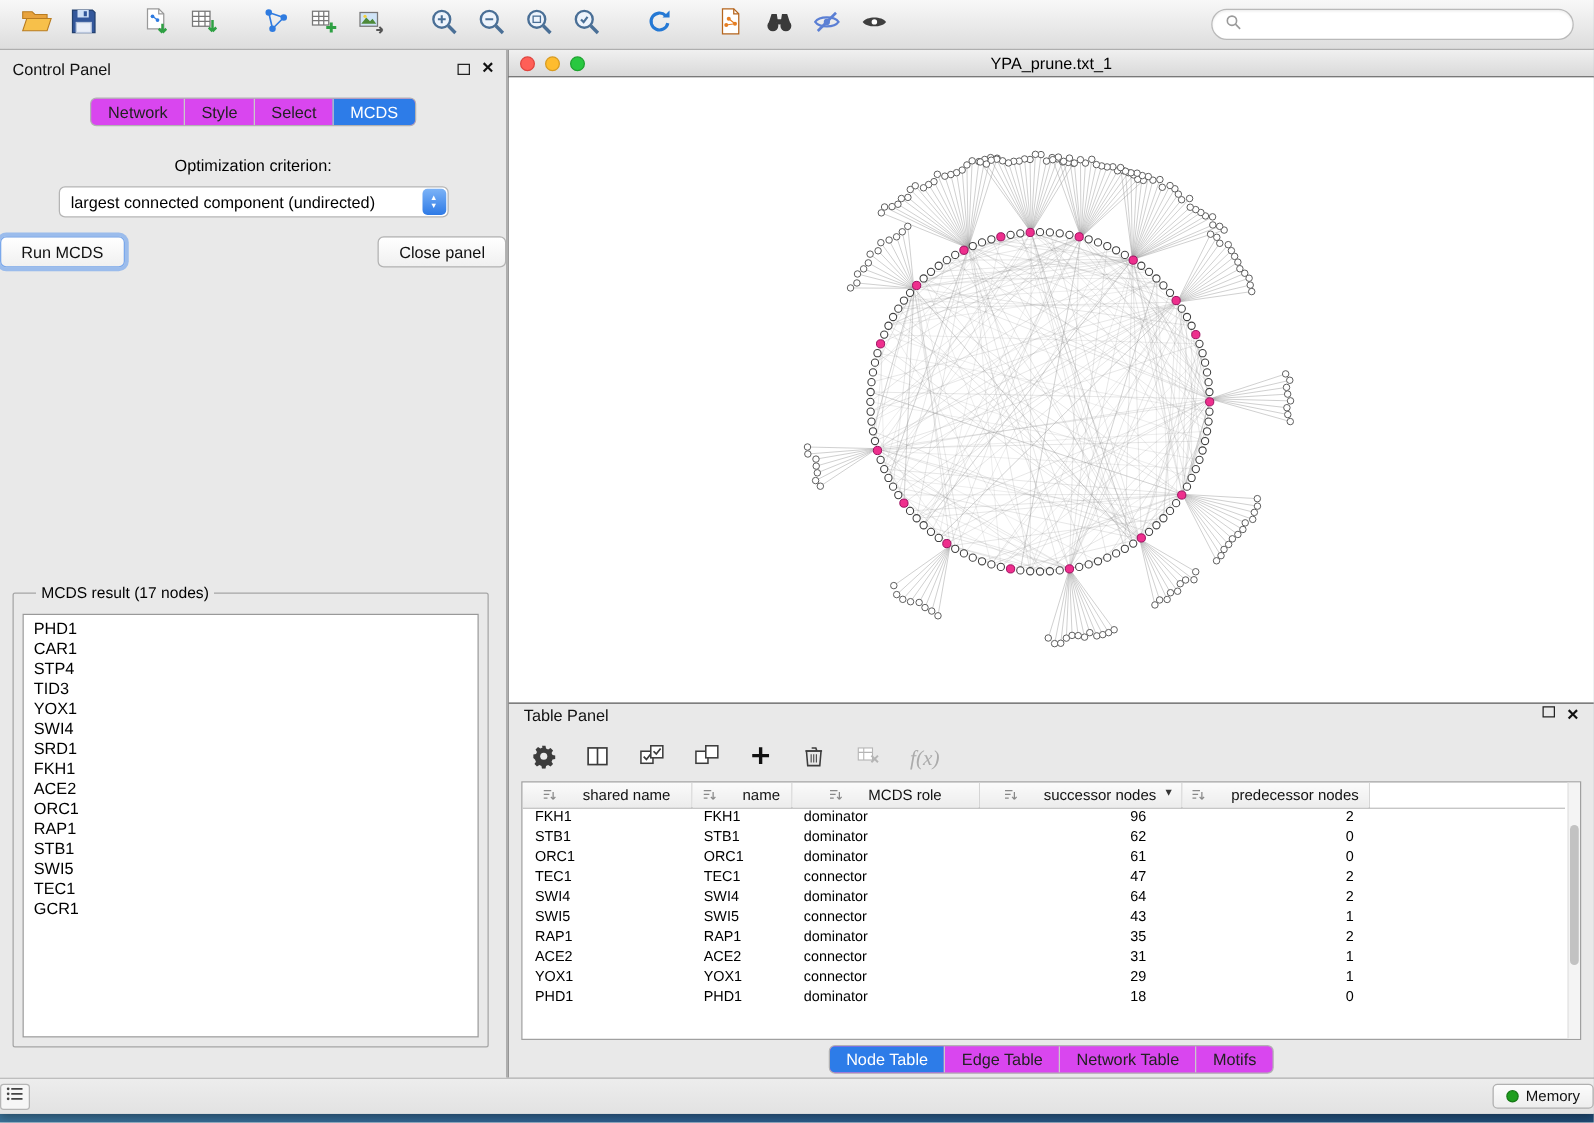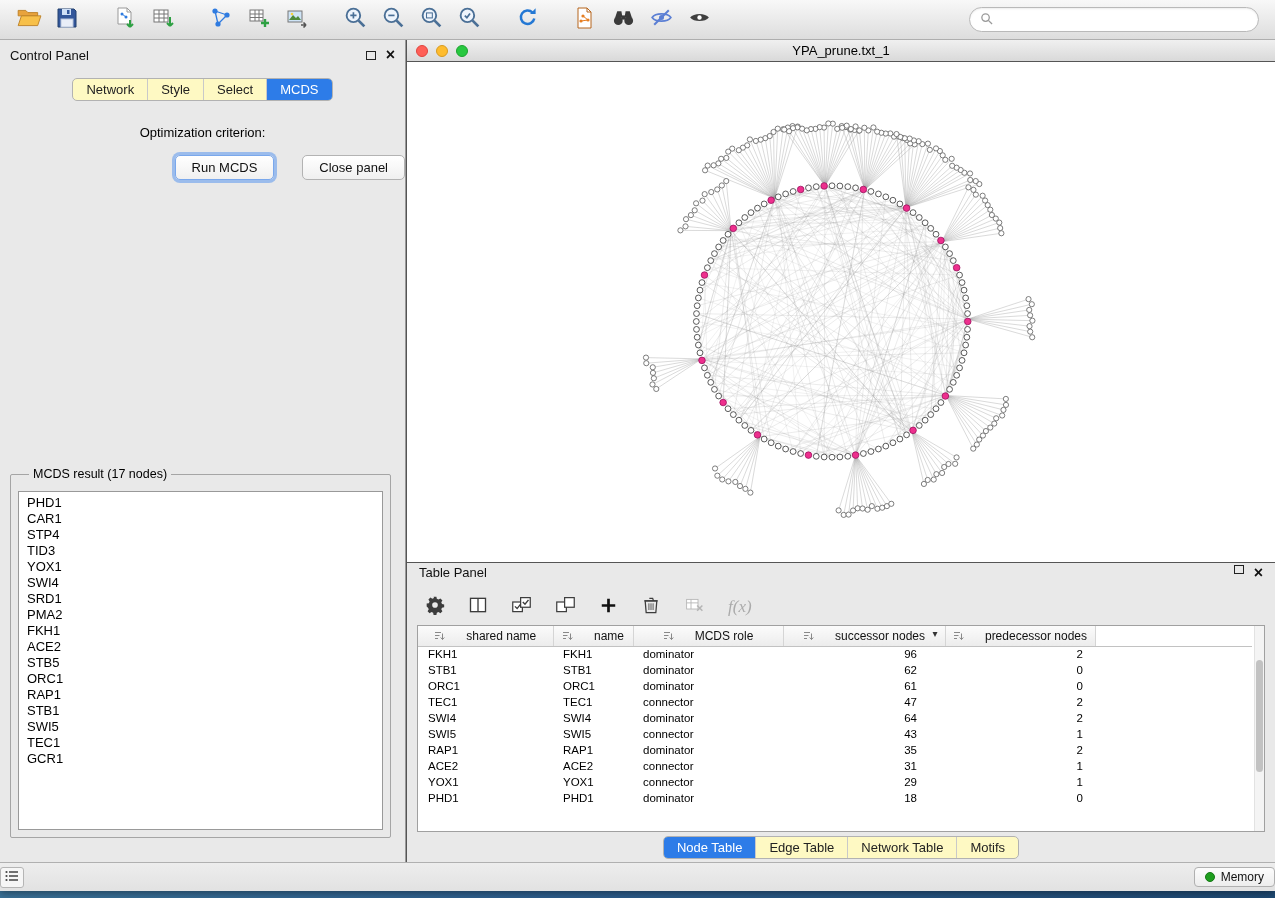--- a/index.html
+++ b/index.html
@@ -17,28 +17,28 @@
   
   .main{flex:1;display:flex;min-height:0}
 
   
   .control-panel{width:406px;flex:0 0 406px;background:#e9e9e9;border-right:1px solid #9a9a9a;position:relative}
   .panel-title-row{height:22px;display:flex;align-items:center;padding:0 10px;font-size:13px;color:#111;gap:10px;margin-top:4px}
   .panel-title-row .spacer{flex:1}
   .float-icon{width:10px;height:9px;border:1.5px solid #222;display:inline-block}
   .close-x{font-size:16px;font-weight:bold;color:#111;line-height:1}
   .tabs-row{display:flex;justify-content:center;margin-top:12px}
-  .seg{display:inline-flex;background:#fef9c3;border:1px solid #b2b2b2;border-radius:5px;overflow:hidden}
+  .seg{display:inline-flex;background:#d946ef;border:1px solid #b2b2b2;border-radius:5px;overflow:hidden}
   .seg-item{padding:3px 13px;font-size:13px;color:#222;border-left:1px solid #c9c9c9;white-space:nowrap}
   .seg-item:first-child{border-left:none}
   .seg-item.active{background:#2d7ce8;color:#fff}
   .opt-label{text-align:center;font-size:13px;margin-top:24px;color:#000}
   .dropdown{width:312px;height:25px;margin:9px auto 0;background:#fff;border:1px solid #b5b5b5;border-radius:5px;display:flex;align-items:center;font-size:13px;padding-left:9px;position:relative;color:#000}
   .dropdown .stepper{position:absolute;right:1px;top:1px;bottom:1px;width:19px;border-radius:4px;background:linear-gradient(#7cb3f7,#2e7ae6);color:#fff;display:flex;flex-direction:column;align-items:center;justify-content:center;font-size:6px;line-height:6px}
-  .btn-row{display:flex;justify-content:flex-end;gap:28px;margin-top:15px}
+  .btn-row{display:flex;justify-content:space-between;gap:28px;margin-top:15px}
   .btn{font-family:inherit;font-size:13px;padding:4px 16px;background:linear-gradient(#ffffff,#f0f0f0);border:1px solid #b3b3b3;border-radius:5px;color:#111}
   .btn.focus{box-shadow:0 0 0 3px rgba(77,144,240,.5);border-color:#7aa8ec}
   fieldset.result-fs{position:absolute;left:10px;right:14px;top:427px;bottom:24px;border:1px solid #a5a5a5;border-radius:2px;padding:0}
   fieldset.result-fs legend{font-size:12.5px;padding:0 4px;margin-left:18px;color:#000}
   .result-list{position:absolute;left:7px;right:7px;top:10px;bottom:7px;background:#fff;border:1px solid #999;overflow:hidden;padding:3px 0}
   .result-item{font-size:13px;line-height:16px;padding:0 8px;color:#000}
 
   
   .right{flex:1;display:flex;flex-direction:column;min-width:0;border-left:1px solid #555}
   .net-header{height:22px;flex:0 0 22px;background:linear-gradient(#f0f0f0,#d9d9d9);display:flex;align-items:center;padding:0 9px;position:relative;border-bottom:1px solid #555}
@@ -226,38 +226,43 @@
       </div>
       <div class="tabs-row">
         <div class="seg">
           <span class="seg-item">Network</span>
           <span class="seg-item">Style</span>
           <span class="seg-item">Select</span>
           <span class="seg-item active">MCDS</span>
         </div>
       </div>
       <div class="opt-label">Optimization criterion:</div>
+      <div class="dropdown">
+        <span>largest connected component (undirected)</span>
+        <span class="stepper">
+            <span>▲</span>
+            <span>▼</span>
+          </span>
+      </div>
       <div class="btn-row">
         <button class="btn focus">Run MCDS</button>
         <button class="btn">Close panel</button>
       </div>
       <fieldset class="result-fs">
         <legend>MCDS result (17 nodes)</legend>
         <div class="result-list">
             <div class="result-item">PHD1</div>
             <div class="result-item">CAR1</div>
             <div class="result-item">STP4</div>
             <div class="result-item">TID3</div>
             <div class="result-item">YOX1</div>
             <div class="result-item">SWI4</div>
             <div class="result-item">SRD1</div>
-            <div class="result-item">PMA2</div>
             <div class="result-item">FKH1</div>
             <div class="result-item">ACE2</div>
-            <div class="result-item">STB5</div>
             <div class="result-item">ORC1</div>
             <div class="result-item">RAP1</div>
             <div class="result-item">STB1</div>
             <div class="result-item">SWI5</div>
             <div class="result-item">TEC1</div>
             <div class="result-item">GCR1</div>
           </div>
       </fieldset>
     </div>
 

